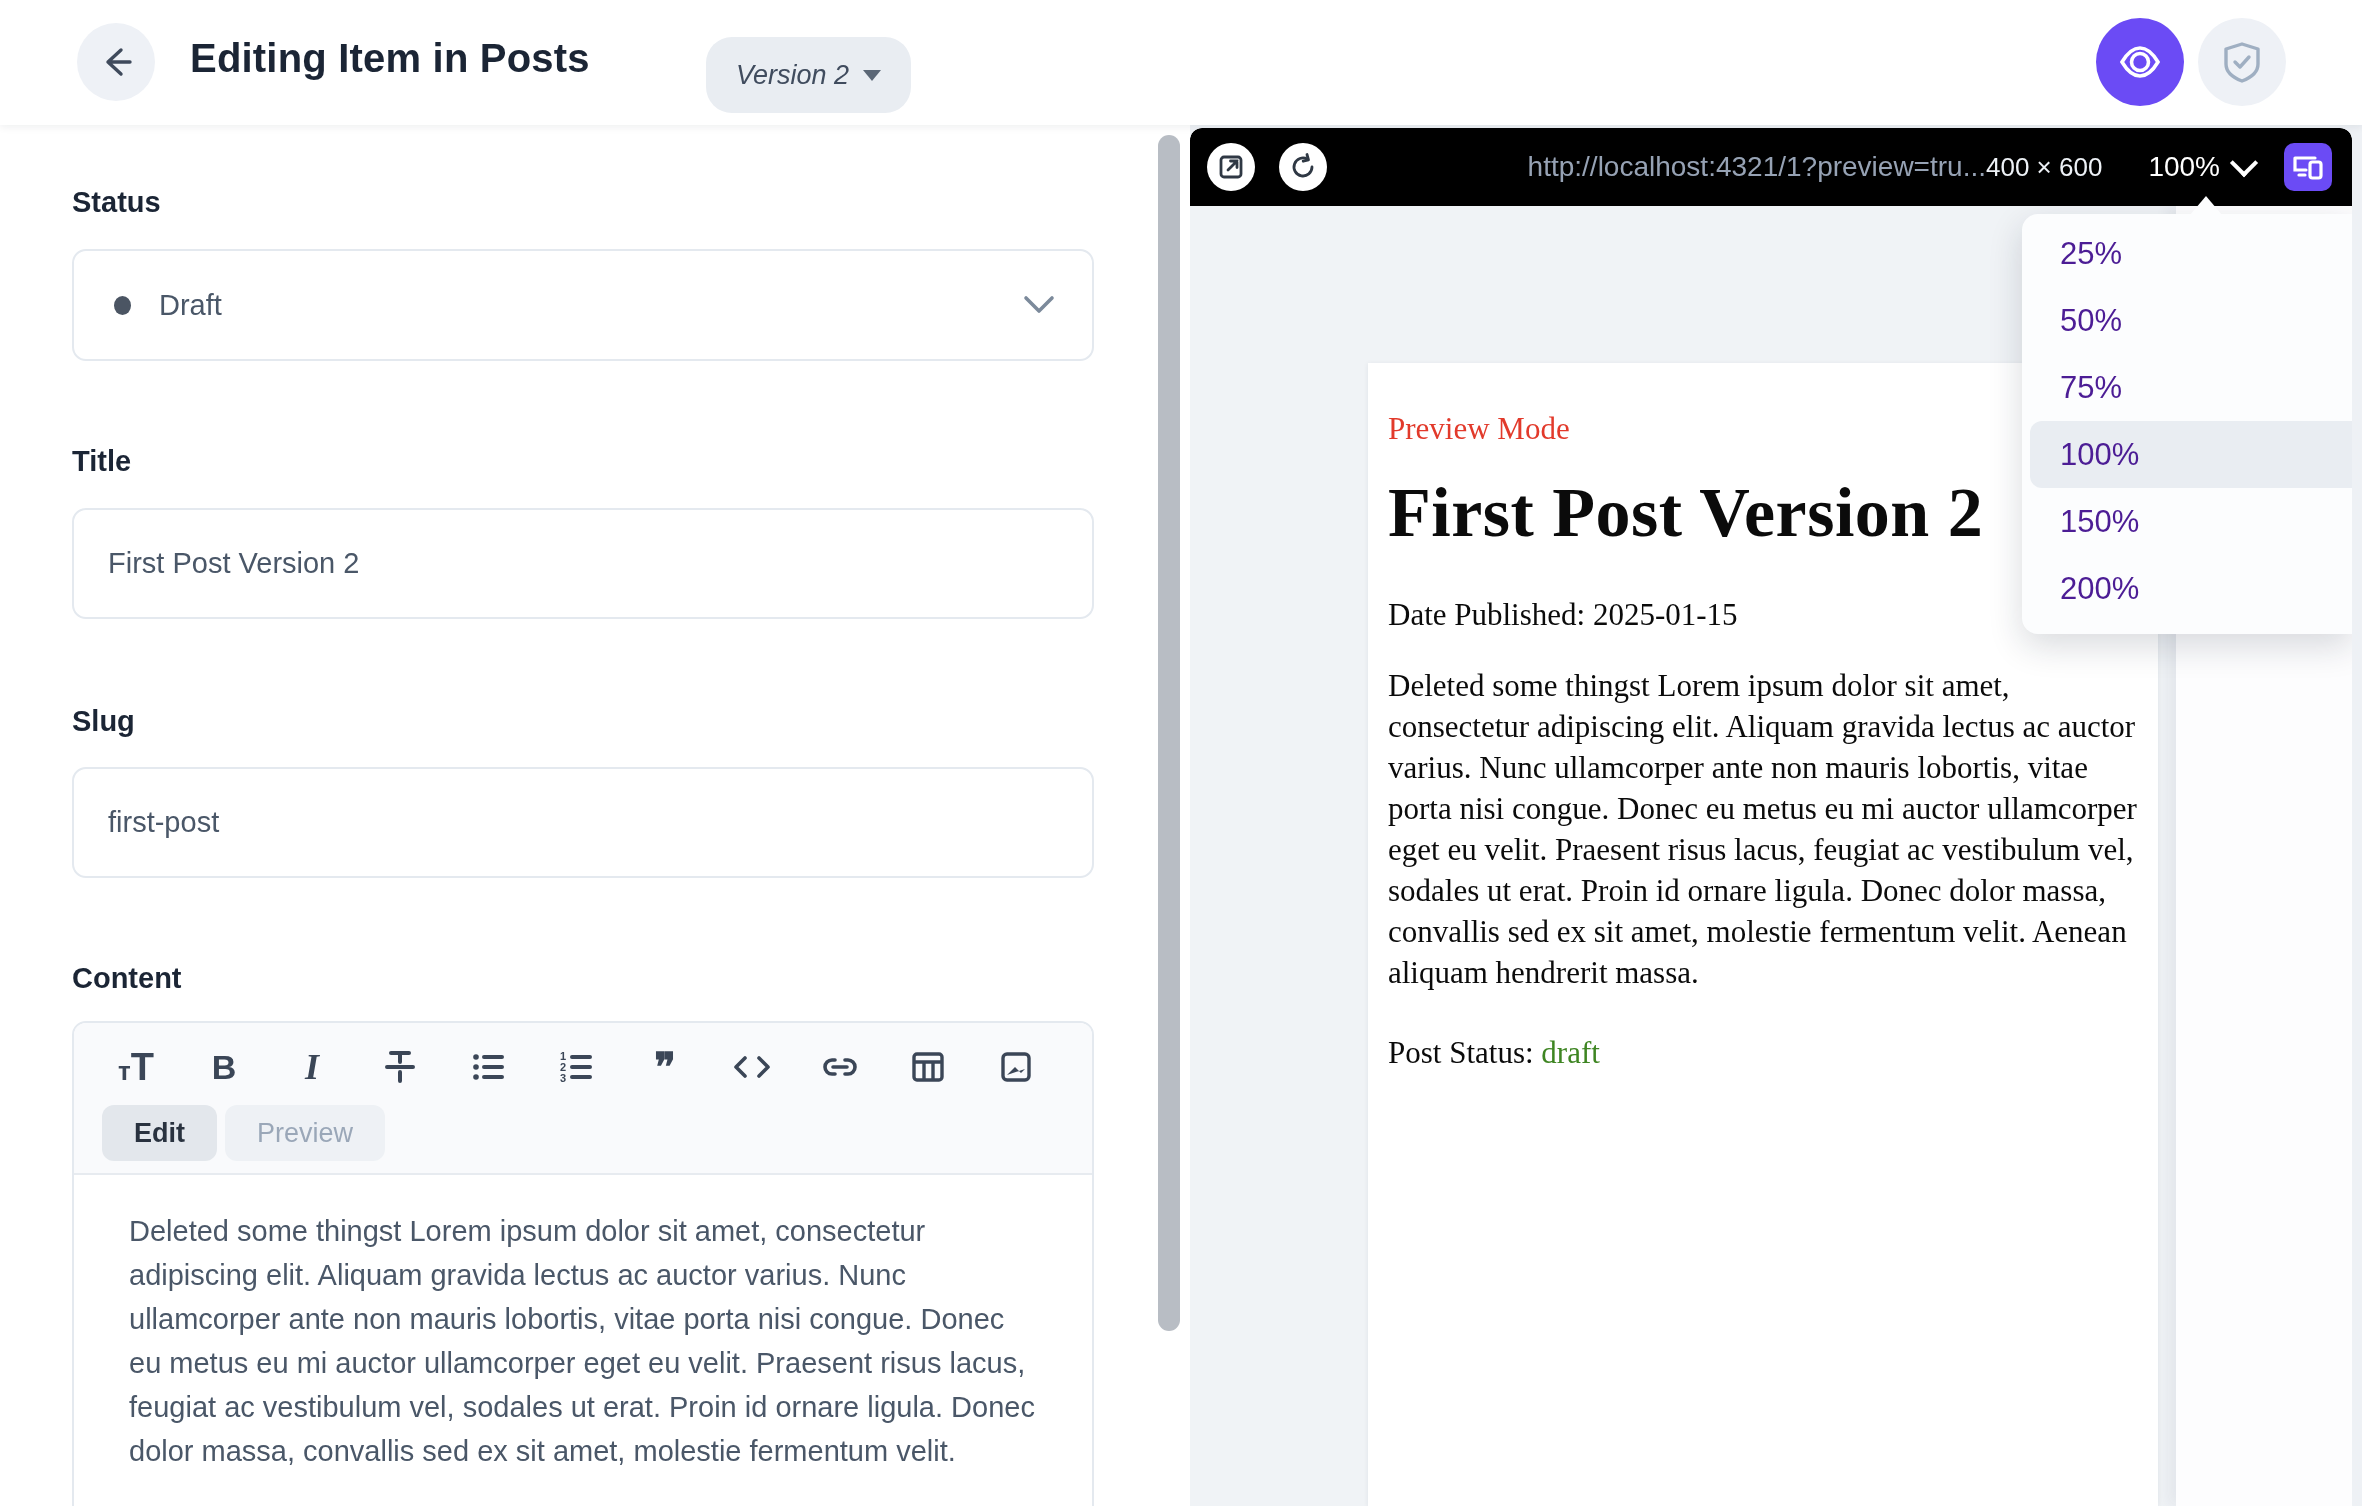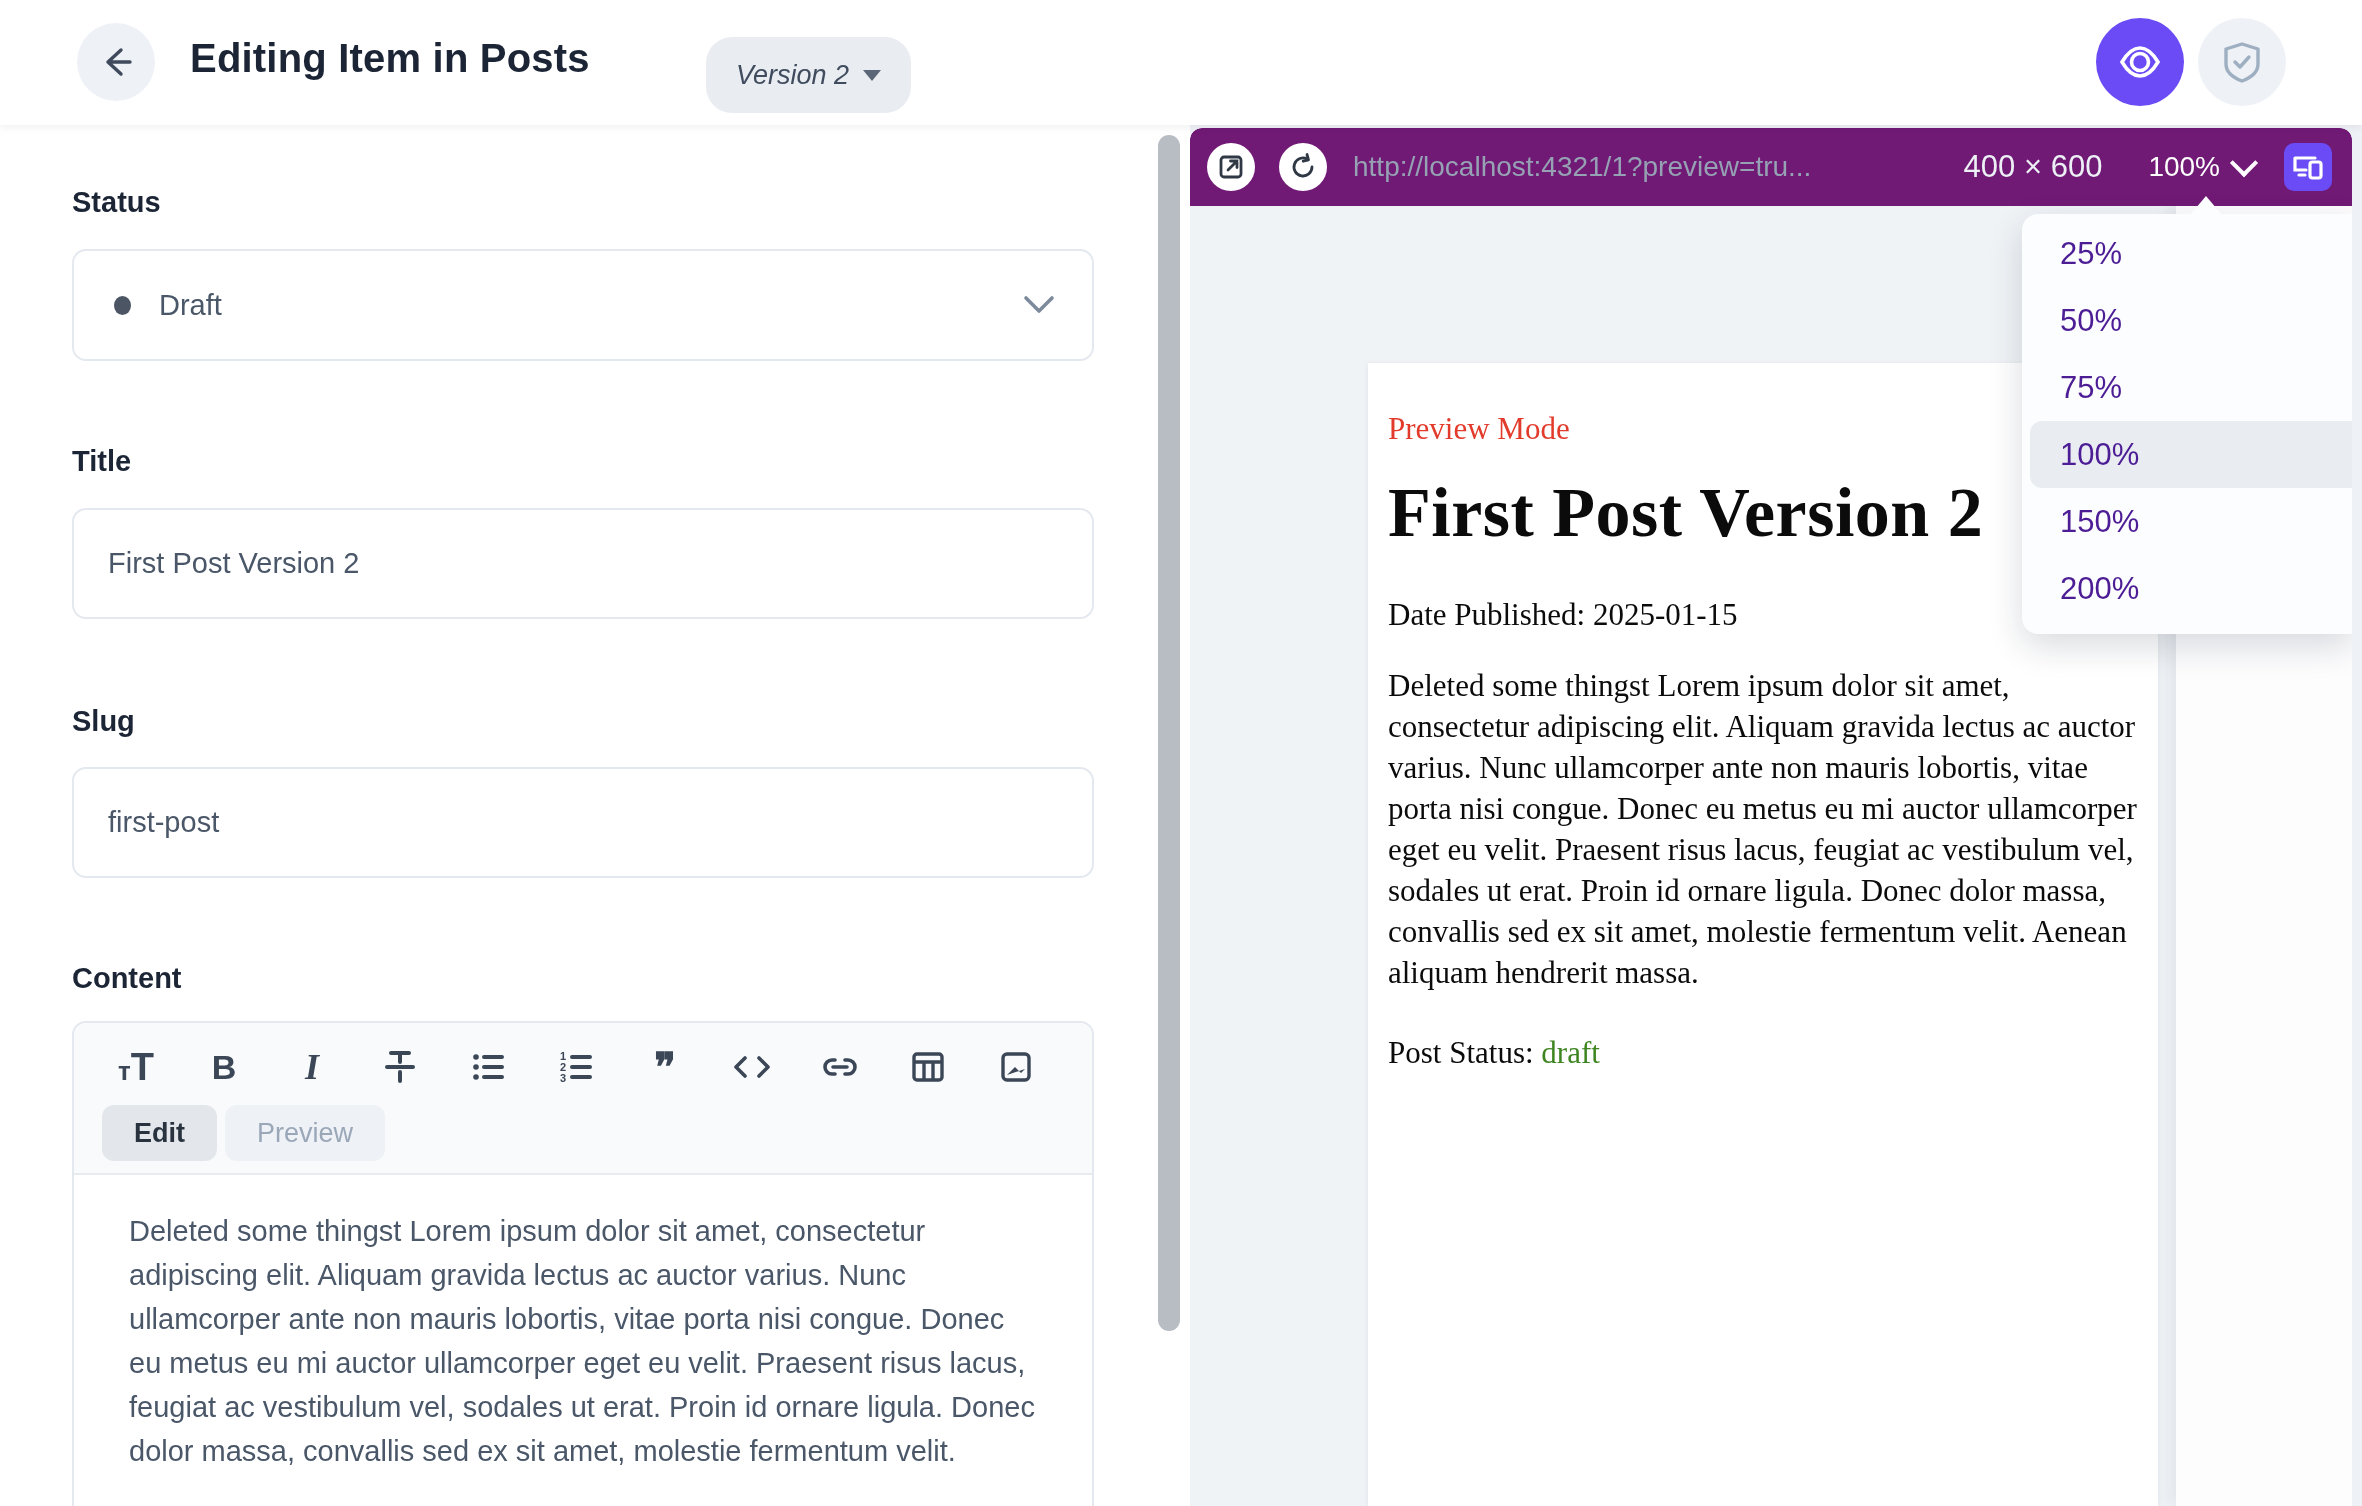--- a/index.html
+++ b/index.html
@@ -45,26 +45,26 @@
   .tab.active{background:#e3e7ec;color:#29323f;font-weight:700;}
   .tab.inactive{background:#eef1f5;color:#9aa7b8;font-weight:400;}
   .editor-text{padding:34px 55px;color:#4a5768;font-size:29px;line-height:44px;width:915px;}
 
   
   .scrollbar-thumb{left:1158px;top:135px;width:22px;height:1196px;border-radius:11px;background:#b8bdc4;}
 
   
   .preview-panel{left:1190px;top:128px;width:1162px;height:1378px;background:#f0f3f6;
                  border-radius:12px 12px 0 0;overflow:hidden;}
-  .browser-bar{left:0;top:0;width:1162px;height:78px;background:#701a75;border-radius:12px 12px 0 0;
-               display:flex;align-items:center;z-index:4;}
+  .browser-bar{left:0;top:0;width:1162px;height:78px;background:#000000;border-radius:12px 12px 0 0;
+               display:flex;align-items:center;z-index:4;text-align:right;}
   .bar-circle{width:48px;height:48px;border-radius:50%;background:#fff;display:flex;align-items:center;
               justify-content:center;cursor:pointer;flex:none;}
   .url-text{color:#96a2b4;font-size:28px;margin-left:26px;white-space:nowrap;overflow:hidden;flex:1;}
-  .size-text{color:#edf1f6;font-size:31px;margin-right:46px;white-space:nowrap;}
+  .size-text{color:#edf1f6;font-size:26px;margin-right:46px;white-space:nowrap;}
   .zoom-trigger{color:#ffffff;font-size:28px;display:flex;align-items:center;gap:14px;cursor:pointer;margin-right:30px;}
   .zoom-chevron{width:16px;height:16px;border-right:4px solid #fff;border-bottom:4px solid #fff;
                 transform:rotate(45deg);margin-top:-8px;}
   .device-btn{width:48px;height:48px;border-radius:10px;background:#6b4bf5;display:flex;align-items:center;
               justify-content:center;cursor:pointer;margin-right:20px;flex:none;}
 
   .preview-gutter{left:986px;top:78px;width:176px;height:1300px;background:#fdfdfe;
                   box-shadow:-8px 0 14px rgba(30,40,60,.06);z-index:1;}
 
   .post-card{left:178px;top:235px;width:790px;height:1143px;background:#ffffff;

